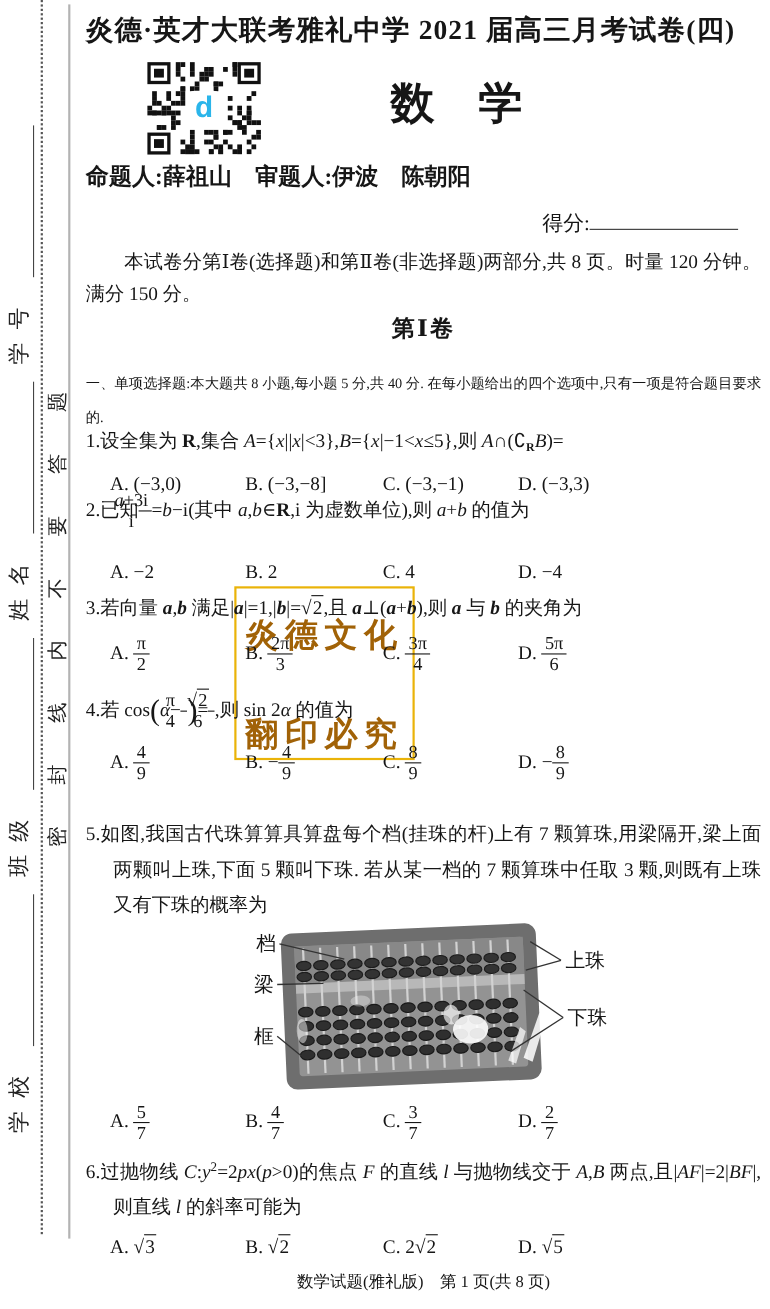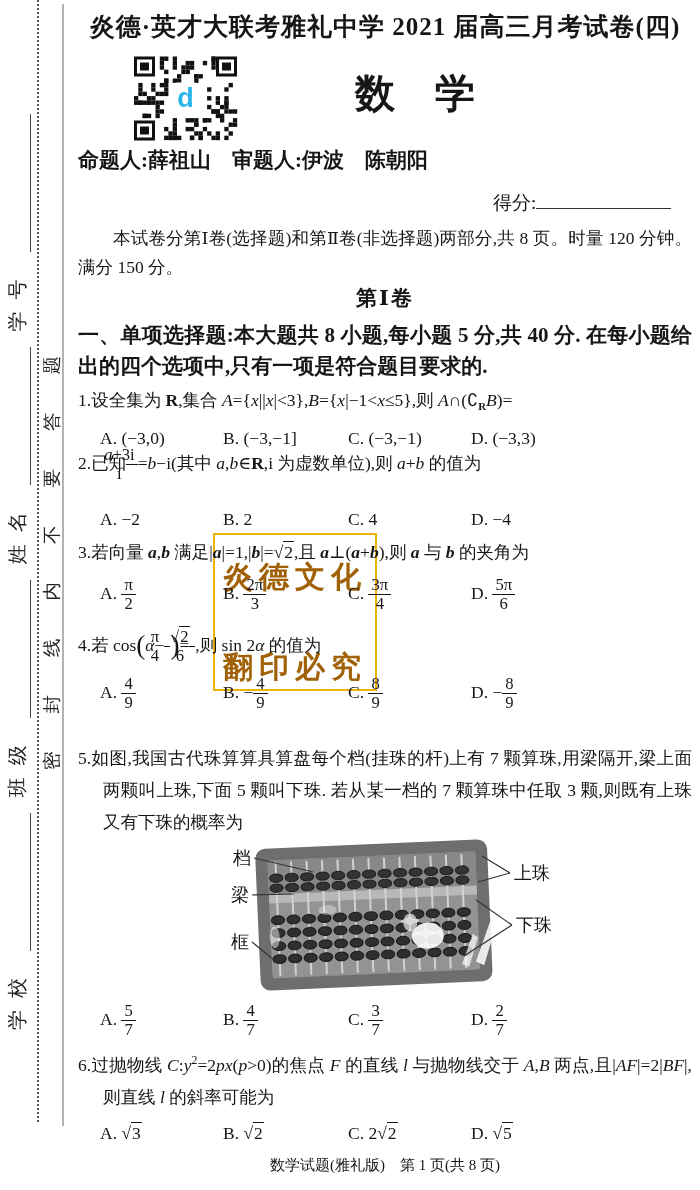--- a/index.html
+++ b/index.html
@@ -18,29 +18,29 @@
       white-space:nowrap;text-align:center;}
   
   .watermark{position:absolute;left:213px;top:533px;width:160px;height:154px;
       border:2px solid #eab308;z-index:0;text-align:center;color:#a16207;
       font-size:30px;letter-spacing:6px;font-weight:bold;}
   .watermark div{position:absolute;left:0;width:100%;}
   .wm1{top:22px;} .wm2{top:62px;} .wm3{top:112px;}
   
   .content{position:absolute;left:78px;top:0;width:614px;height:1190px;z-index:1;}
   .abs{position:absolute;left:0;width:614px;}
-  .title{top:10px;text-align:center;font-size:25px;font-weight:bold;letter-spacing:1px;}
+  .title{top:10px;font-size:25px;font-weight:bold;letter-spacing:1px;}
   .qr{position:absolute;left:55px;top:55px;width:105px;height:87px;}
   .subject{top:66px;text-align:center;font-size:40px;font-weight:bold;padding-left:30px;}
   .setters{top:146px;text-align:left;font-size:21px;font-weight:bold;}
   .score{top:190px;left:415px;width:199px;font-size:19px;}
   .score .blank{display:inline-block;width:135px;border-bottom:1.5px solid #333;height:18px;}
   .intro{top:224px;font-size:17.5px;line-height:29px;text-indent:2em;text-align:justify;}
   .part-title{top:284px;text-align:center;font-size:21px;font-weight:bold;letter-spacing:2px;}
-  .section{top:320px;font-size:21px;font-weight:bold;line-height:31px;text-align:justify;}
+  .section{top:333px;font-size:13px;font-weight:normal;line-height:31px;text-align:justify;}
   .q{font-size:17.5px;line-height:32px;}
   .stem{padding-left:25px;text-indent:-25px;text-align:justify;}
   .opts{display:grid;grid-template-columns:123px 125px 123px 1fr;padding-left:22px;align-items:center;}
   .opt{white-space:nowrap;}
   .q1{top:384px;} .q2{top:446px;} .q3{top:536px;} .q4{top:628px;} .q5{top:742px;} .q6{top:1044px;}
   .footer{top:1156px;text-align:center;font-size:15px;}
   
   .it{font-style:italic;} .bd{font-weight:bold;} .bi{font-weight:bold;font-style:italic;}
   .sb{font-size:0.62em;vertical-align:-0.35em;font-weight:bold;}
   .sp{font-size:0.68em;vertical-align:0.55em;}
@@ -238,21 +238,21 @@
     </div>
 
     <div class="abs intro">本试卷分第Ⅰ卷(选择题)和第Ⅱ卷(非选择题)两部分,共 8 页。时量 120 分钟。满分 150 分。</div>
     <div class="abs part-title">第Ⅰ卷</div>
     <div class="abs section">一、单项选择题:本大题共 8 小题,每小题 5 分,共 40 分. 在每小题给出的四个选项中,只有一项是符合题目要求的.</div>
 
     <div class="abs q q1">
       <div class="stem"><span>1.</span><span><span>设全集为 </span><span class="bd">R</span><span>,集合 </span><span class="it">A</span><span>={</span><span class="it">x</span><span>||</span><span class="it">x</span><span>|&lt;3},</span><span class="it">B</span><span>={</span><span class="it">x</span><span>|−1&lt;</span><span class="it">x</span><span>≤5},则 </span><span class="it">A</span><span>∩(∁</span><span class="sb">R</span><span class="it">B</span><span>)=</span></span></div>
       <div class="opts">
           <span class="opt"><span>A. </span><span><span>(−3,0)</span></span></span>
-          <span class="opt"><span>B. </span><span><span>(−3,−1]</span></span></span>
+          <span class="opt"><span>B. </span><span><span>(−3,−8]</span></span></span>
           <span class="opt"><span>C. </span><span><span>(−3,−1)</span></span></span>
           <span class="opt"><span>D. </span><span><span>(−3,3)</span></span></span>
         </div>
     </div>
 
     <div class="abs q q2">
       <div class="stem"><span>2.</span><span><span>已知</span><span class="frac"><span class="num"><span class="it">a</span><span>+3i</span></span><span class="den"><span>i</span></span></span><span>=</span><span class="it">b</span><span>−i(其中 </span><span class="it">a</span><span>,</span><span class="it">b</span><span>∈</span><span class="bd">R</span><span>,i 为虚数单位),则 </span><span class="it">a</span><span>+</span><span class="it">b</span><span> 的值为</span></span></div>
       <div class="opts" style="margin-top:20px">
           <span class="opt"><span>A. </span><span><span>−2</span></span></span>
           <span class="opt"><span>B. </span><span><span>2</span></span></span>

